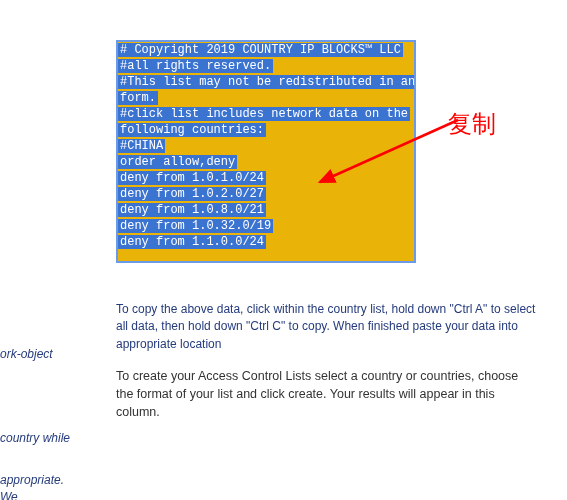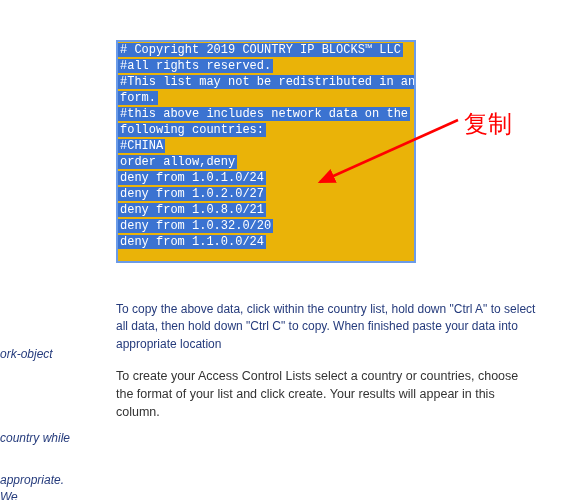--- a/index.html
+++ b/index.html
@@ -78,21 +78,21 @@
     }
     .instr3 {
       margin-top: 14px;
       color: #333333;
       font-size: 12.5px;
       line-height: 1.45;
       width: 420px;
     }
     .annotation {
       position: absolute;
-      left: 464px;
+      left: 448px;
       top: 108px;
       color: #ff0000;
       font-size: 24px;
       font-family: "SimHei", "Microsoft YaHei", sans-serif;
     }
     .arrow-svg {
       position: absolute;
       left: 300px;
       top: 112px;
       width: 170px;
@@ -108,28 +108,28 @@
   <div class="left-frag frag2">country while</div>
   <div class="left-frag frag3">appropriate. We</div>
 </div>
 
 <div class="main">
   <div class="textarea-box" id="codebox">
       <div class="code-row"><span class="code-line"># Copyright 2019 COUNTRY IP BLOCKS™ LLC</span></div>
       <div class="code-row"><span class="code-line">#all rights reserved.</span></div>
       <div class="code-row"><span class="code-line">#This list may not be redistributed in any</span></div>
       <div class="code-row"><span class="code-line">form.</span></div>
-      <div class="code-row"><span class="code-line">#this above includes network data on the</span></div>
+      <div class="code-row"><span class="code-line">#click list includes network data on the</span></div>
       <div class="code-row"><span class="code-line">following countries:</span></div>
       <div class="code-row"><span class="code-line">#CHINA</span></div>
       <div class="code-row"><span class="code-line">order allow,deny</span></div>
       <div class="code-row"><span class="code-line">deny from 1.0.1.0/24</span></div>
       <div class="code-row"><span class="code-line">deny from 1.0.2.0/27</span></div>
       <div class="code-row"><span class="code-line">deny from 1.0.8.0/21</span></div>
-      <div class="code-row"><span class="code-line">deny from 1.0.32.0/20</span></div>
+      <div class="code-row"><span class="code-line">deny from 1.0.32.0/19</span></div>
       <div class="code-row"><span class="code-line">deny from 1.1.0.0/24</span></div>
     </div>
 
   <p class="instr1">To copy the above data, click within the country list, hold down "Ctrl A" to select all data, then hold down "Ctrl C" to copy. When finished paste your data into appropriate location</p>
   <p class="instr3">To create your Access Control Lists select a country or countries, choose the format of your list and click create. Your results will appear in this column.</p>
 </div>
 
 <div class="annotation">复制</div>
 
 <svg class="arrow-svg" viewBox="0 0 170 85">

